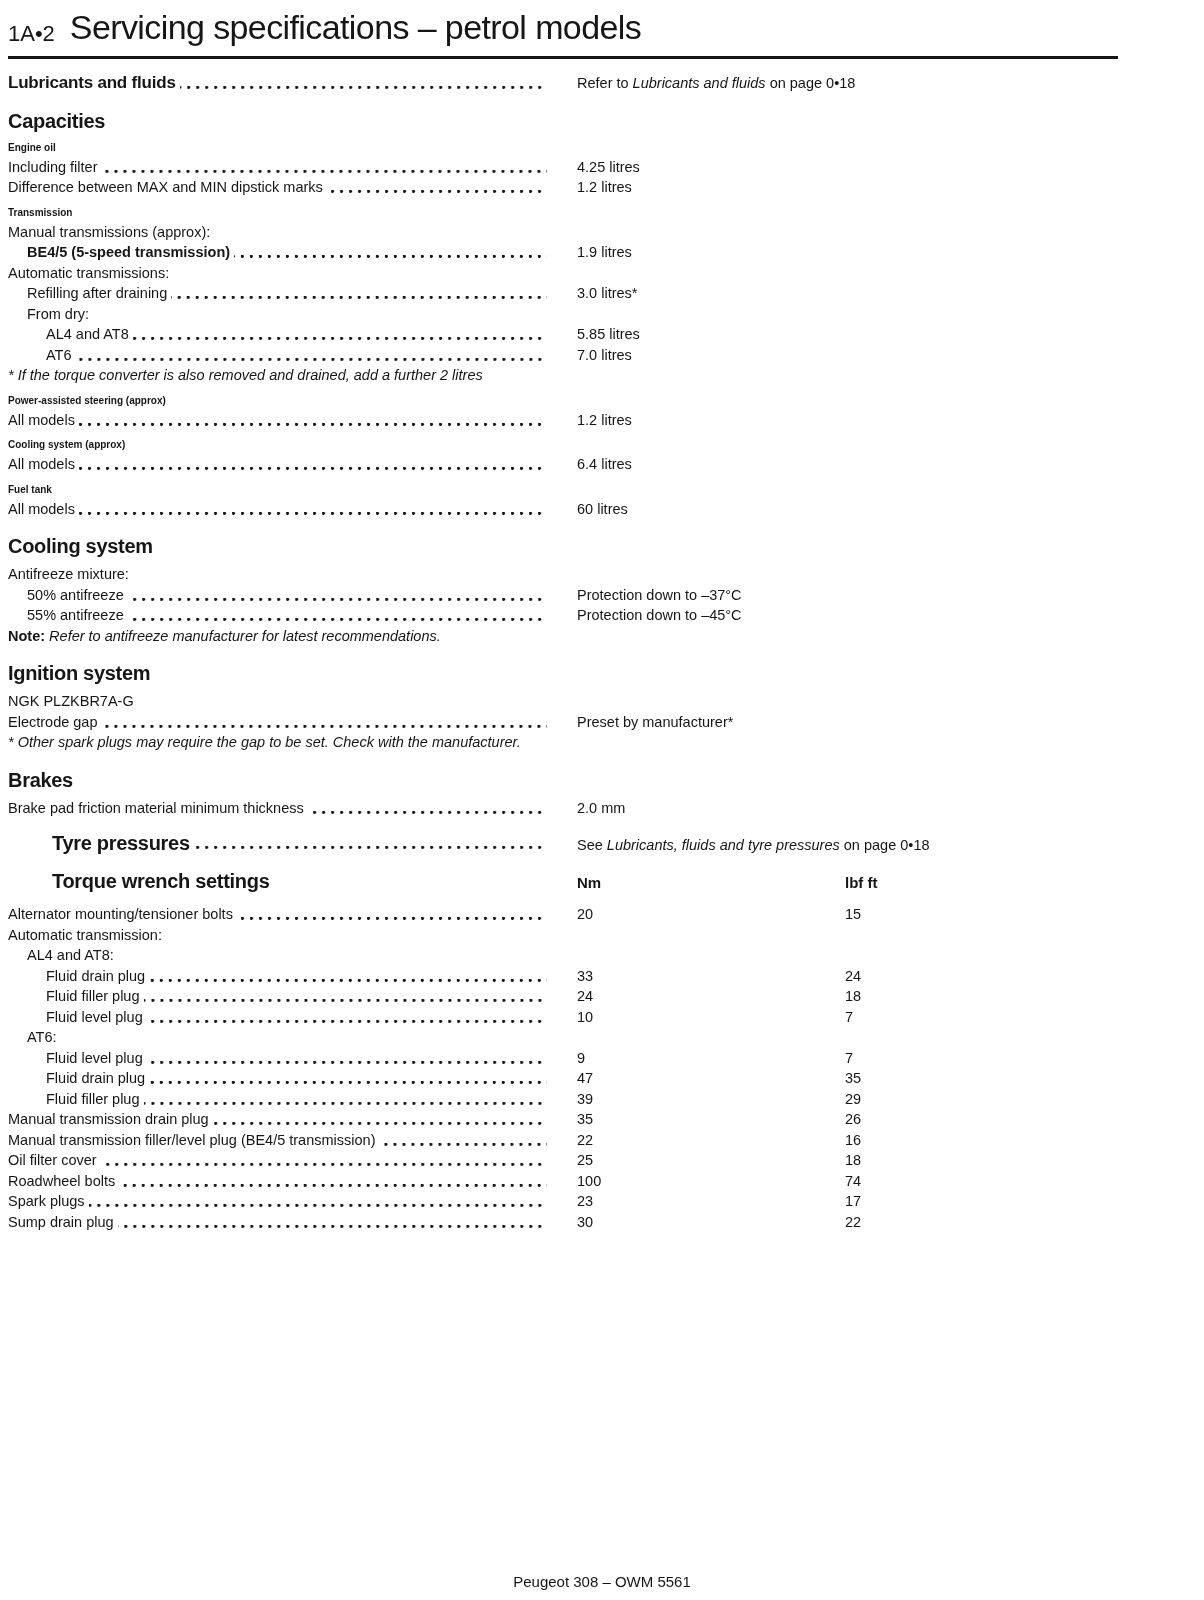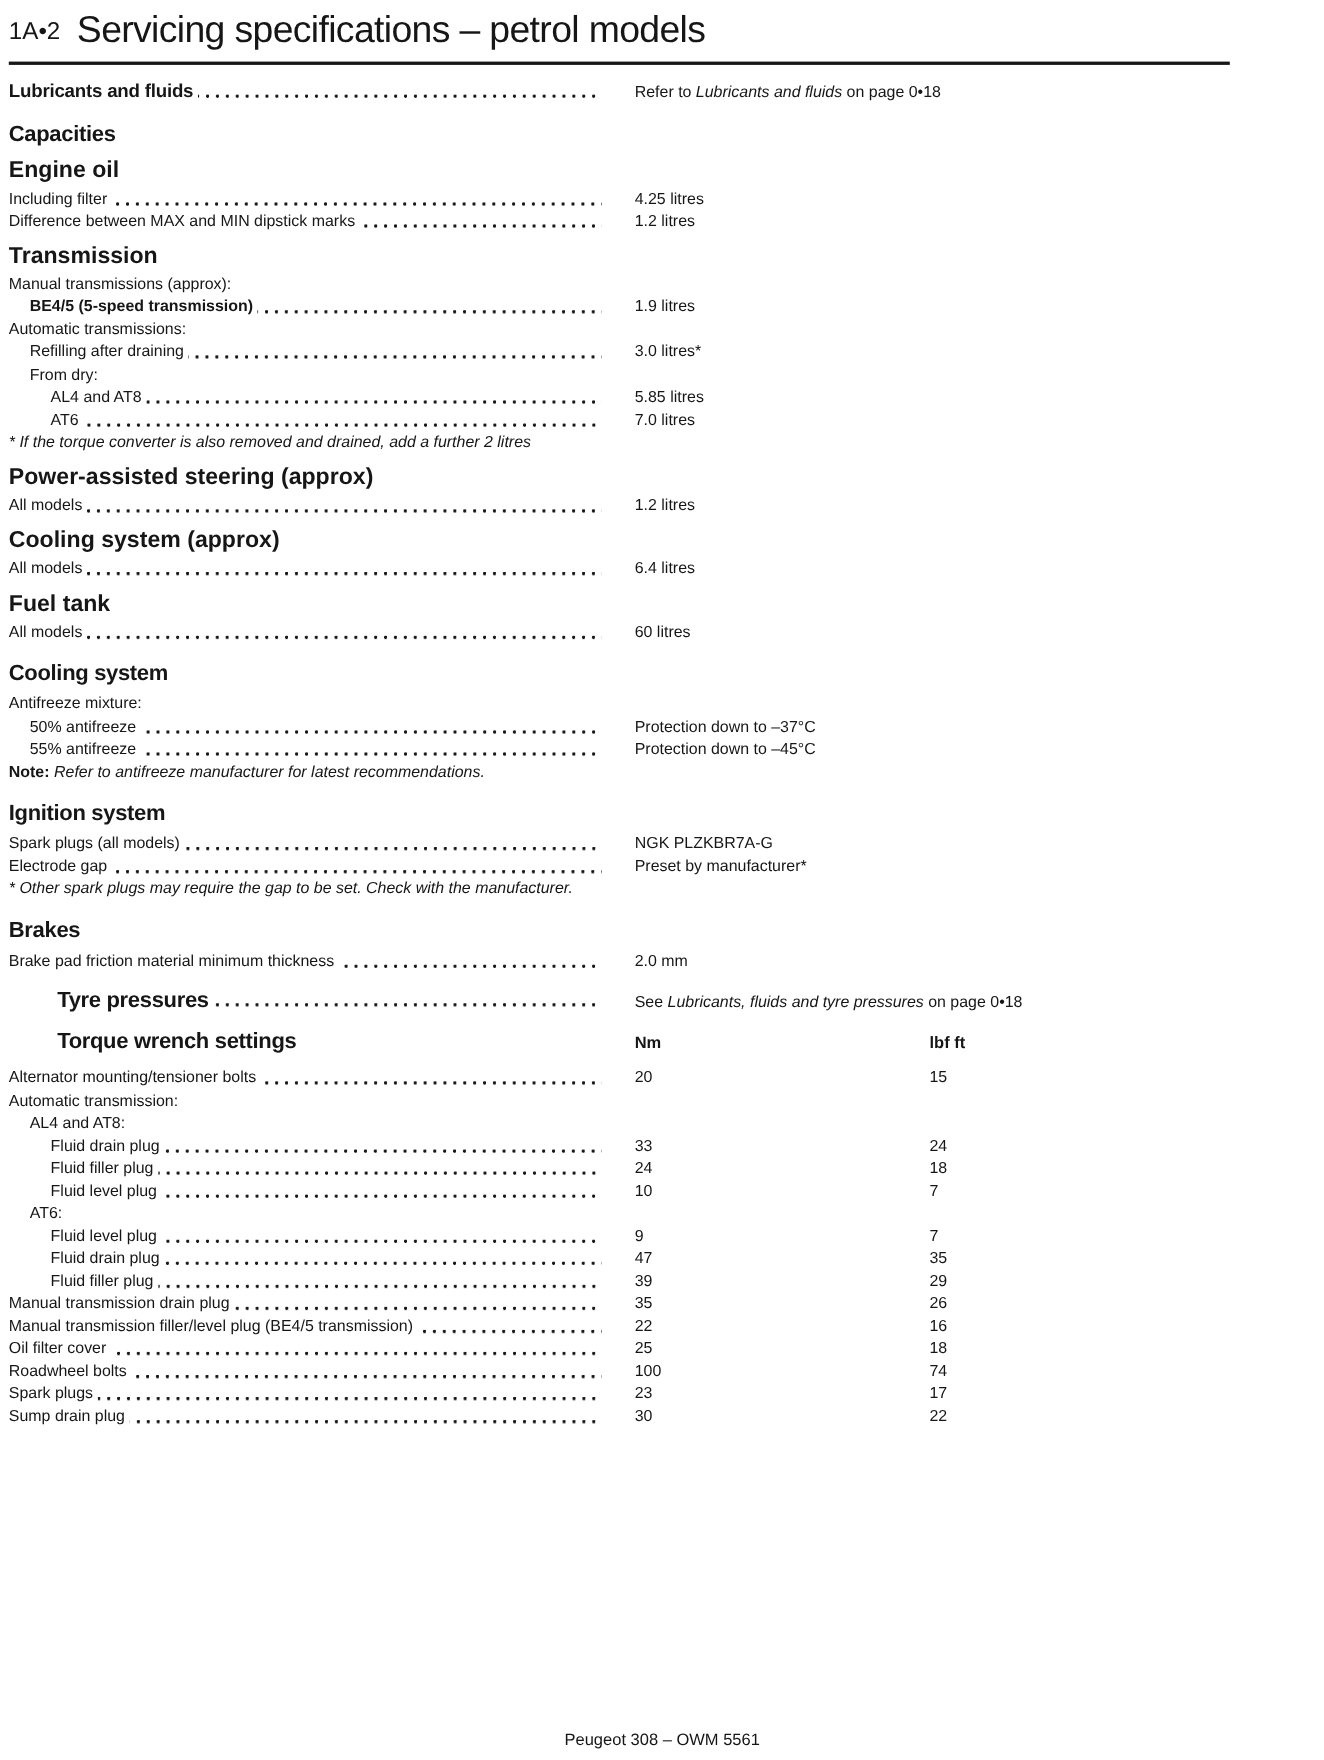--- a/index.html
+++ b/index.html
@@ -7,21 +7,21 @@
     width: 1204px; height: 1600px;
     background: #ffffff;
     color: #161616;
     font-family: "Liberation Sans", sans-serif;
     position: relative;
     overflow: hidden;
   }
   .page { position: absolute; inset: 0; padding: 8px 8px 0 8px; box-sizing: border-box; }
 
   
-  .titleline { display: flex; align-items: center; gap: 15px; }
+  .titleline { display: flex; align-items: flex-end; gap: 15px; }
   .pagenum { font-size: 22px; }
   h1.title { font-size: 34px; font-weight: normal; margin: 0; letter-spacing: -0.6px; }
   .rule { height: 3px; background: #161616; width: 1110px; margin-top: 9px; }
 
   
   .speclist { margin-top: 14px; }
   .row { display: flex; align-items: baseline; font-size: 14.5px; line-height: 20.5px; }
   .left { flex: 0 0 569px; display: flex; align-items: baseline; min-width: 0; box-sizing: border-box; }
   .lbl { white-space: nowrap; }
   .leader {
@@ -38,21 +38,21 @@
 
   .it { font-style: italic; }
   .bd { font-weight: bold; }
   .b17 { font-size: 17px; font-weight: bold; letter-spacing: -0.2px; }
   .b20 { font-size: 20px; font-weight: bold; letter-spacing: -0.3px; margin-left: 44px; }
   .m-b17 { margin: 8px 0 6px; }
   .m-b20 { margin: 15px 0 11px; }
   .colhead { font-weight: bold; font-size: 15px; }
 
   .b-heading { font-size: 20px; font-weight: bold; letter-spacing: -0.3px; margin: 16px 0 6px; }
-  .b-sub { font-size: 21px; font-weight: bold; margin: 9px 0 4px; }
+  .b-sub { font-size: 10px; font-weight: bold; margin: 9px 0 4px; }
   .b-note { font-size: 14.5px; line-height: 20.5px; }
 
   
   .footer { position: absolute; left: 0; right: 0; bottom: 10px; text-align: center; font-size: 15px; }
 </style>
 </head>
 <body>
 
 <div class="page">
   <header>
@@ -172,24 +172,20 @@
       <div class="row">
         <div class="left" style="padding-left: 19px; justify-content: space-between;">
           <span class="lbl">55% antifreeze</span>
           <span class="leader"></span>
         </div>
         <div class="v1 wide"><span>Protection down to –45°C</span></div>
       </div>
       <div class="b-note"><span class="bd">Note:</span><span class="it "> Refer to antifreeze manufacturer for latest recommendations.</span></div>
       <div class="b-heading">Ignition system</div>
       <div class="row">
-        <div class="left">
-          <span class="lbl">Spark plugs (all models)</span>
-          <span class="leader"></span>
-        </div>
         <div class="v1 wide"><span>NGK PLZKBR7A-G</span></div>
       </div>
       <div class="row">
         <div class="left">
           <span class="lbl">Electrode gap</span>
           <span class="leader"></span>
         </div>
         <div class="v1 wide"><span>Preset by manufacturer*</span></div>
       </div>
       <div class="b-note"><span class="it ">* Other spark plugs may require the gap to be set. Check with the manufacturer.</span></div>

